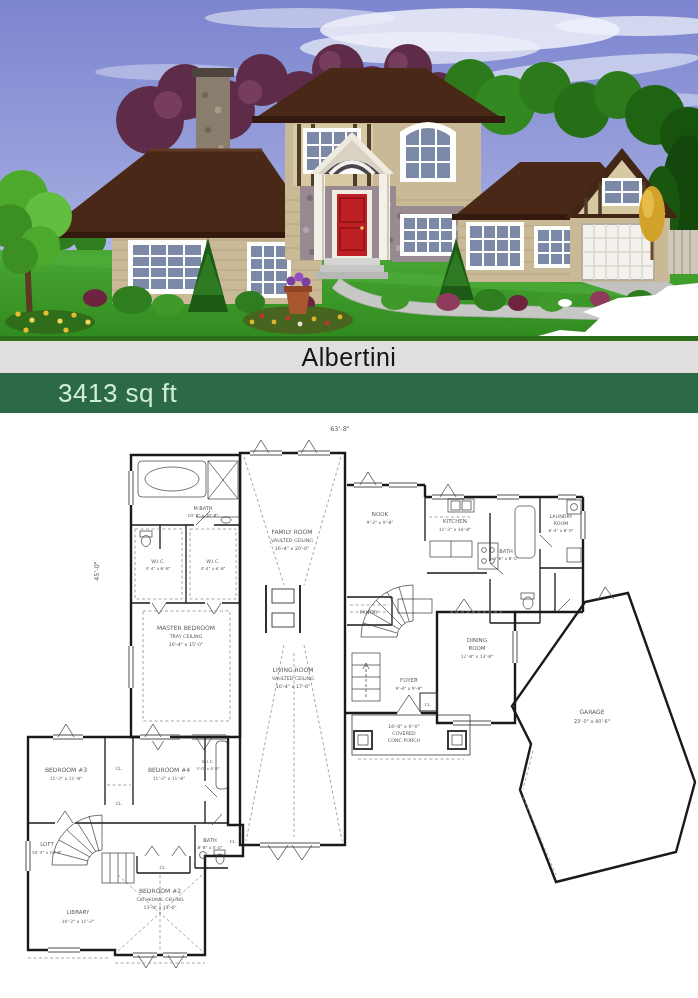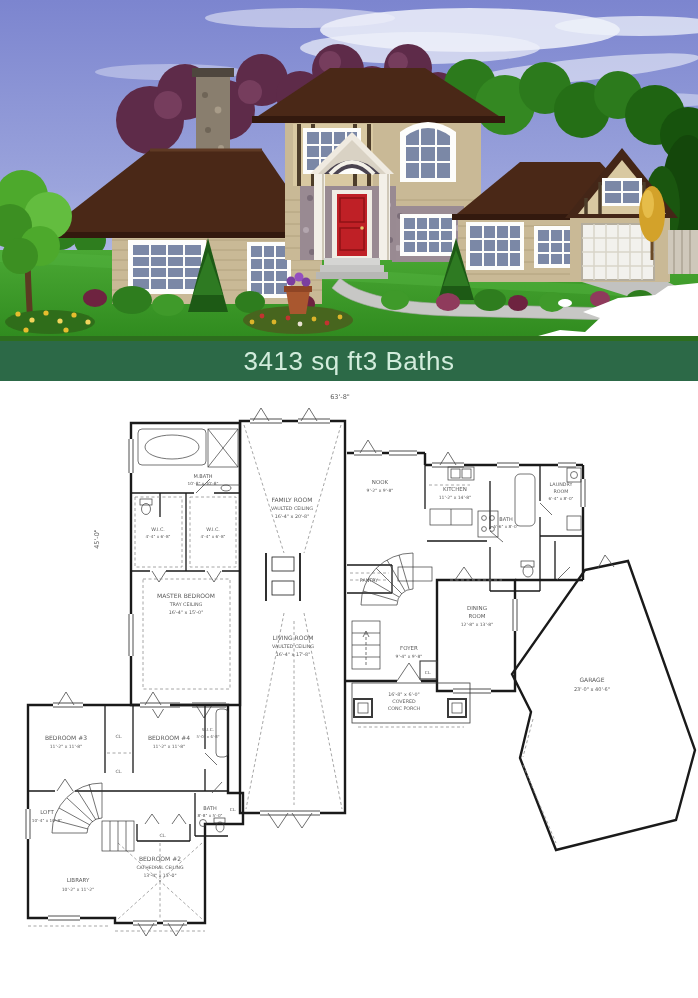--- a/index.html
+++ b/index.html
@@ -4,21 +4,21 @@
 <style>
   html,body{margin:0;padding:0;background:#fff;}
   .page{width:698px;height:998px;position:relative;background:#fff;overflow:hidden;
         font-family:"Liberation Sans",sans-serif;}
   .photo{width:698px;height:341px;display:block;}
   .photo svg{display:block;}
   .title-bar{width:698px;height:32px;background:var(--title-bg,#e0dfdd);
              display:flex;align-items:center;justify-content:center;}
   .title-bar span{font-size:25px;color:var(--title-text,#141414);letter-spacing:.5px;}
   .stats-bar{width:698px;height:40px;background:var(--stats-bg,#2c6947);
-             display:flex;align-items:center;justify-content:center;
+             display:flex;align-items:center;justify-content:flex-start;
              padding:0 58px;box-sizing:border-box;}
   .stats-bar span{font-size:26px;color:var(--stats-text,#d2ecdc);letter-spacing:.5px;}
   .plans{width:698px;height:585px;background:#fff;}
   text{font-family:"DejaVu Sans",sans-serif;fill:#5a5a5a;}
 </style>
 </head>
 <body>
 
 <div class="page">
 
@@ -338,23 +338,25 @@
         <circle cx="26" cy="330" r="2.6" fill="#e6bd2e"></circle>
             <circle cx="66" cy="330" r="2.6" fill="#e6bd2e"></circle>
       </g>
       <path d="M520,341 L560,330 L585,332 L600,318 L583,312 L618,298 L655,295 L668,286 L698,283 L698,341 Z" fill="#ffffff"></path>
       <ellipse cx="565" cy="303" rx="7" ry="4" fill="#ffffff"></ellipse>
       <rect x="0" y="336" width="698" height="5" fill="#2d6e1d"></rect>
     </g>
   </svg>
   </div>
 
+  <div class="title-bar">
+    <span>Albertini</span>
+  </div>
   <div class="stats-bar">
     <span>3413 sq ft</span>
-    <span>3 Baths</span>
   </div>
 
   <div class="plans">
   <svg width="698" height="585" viewBox="0 0 698 585">
     <rect x="0" y="0" width="698" height="585" fill="#ffffff"></rect>
 
     <g>
 
       <g stroke="#1a1a1a" stroke-width="2.4" fill="none">
         <path d="M131,42 H240 V324 H131 Z"></path>

